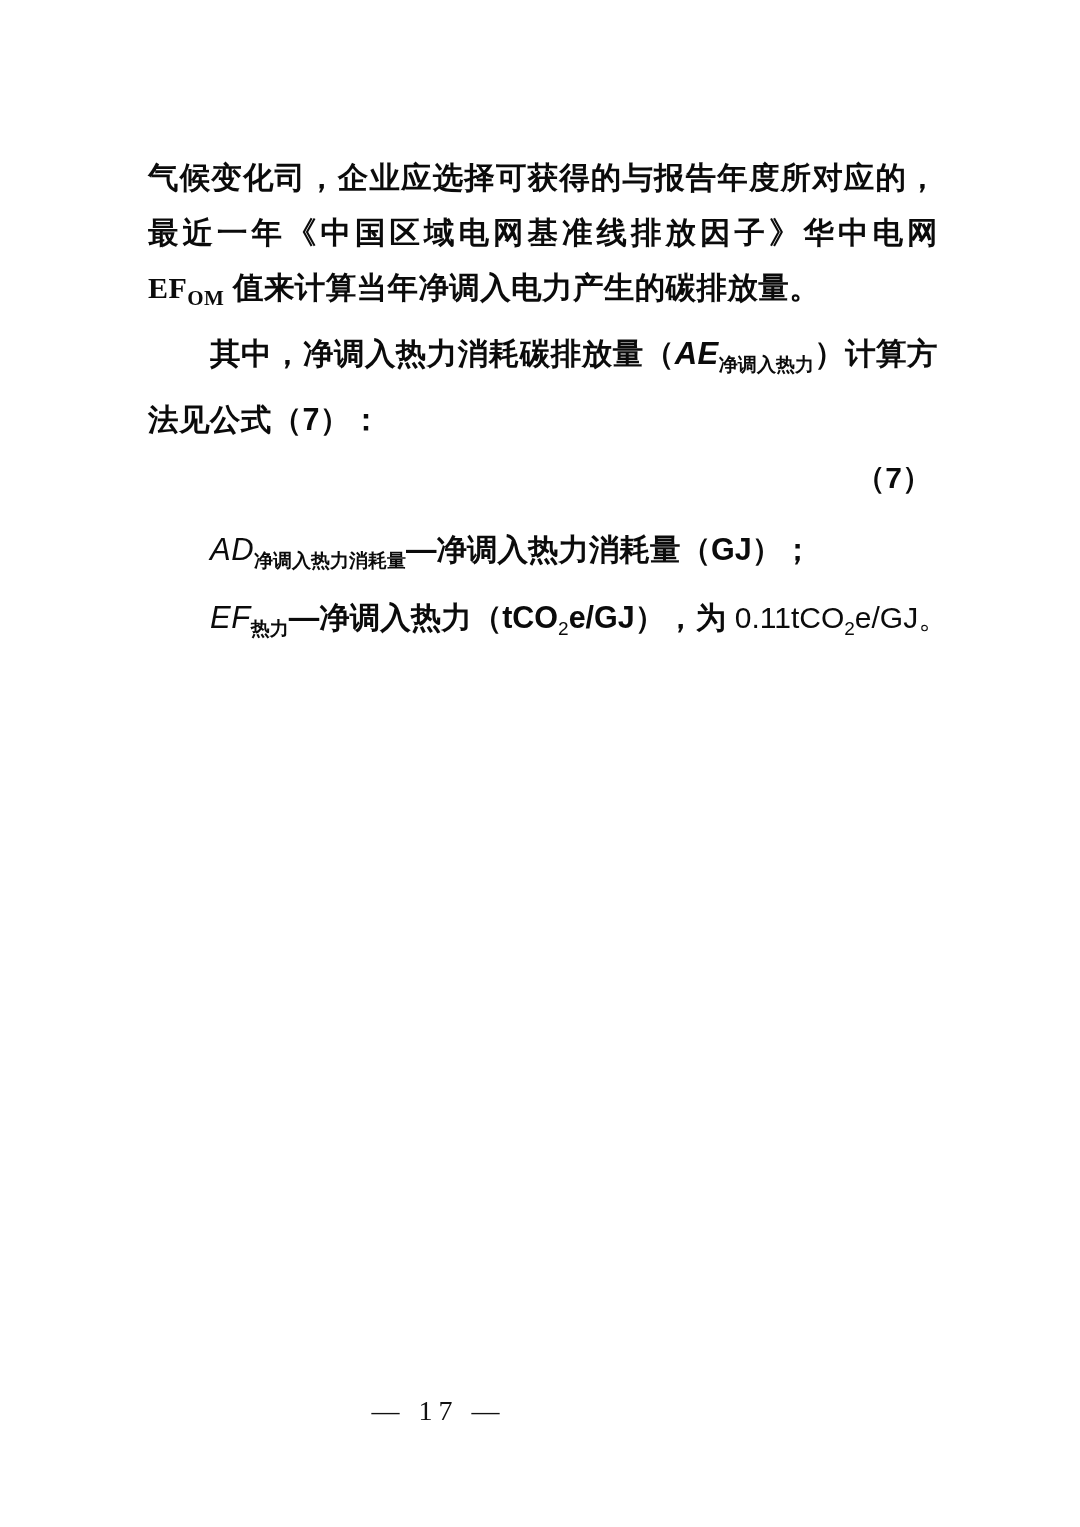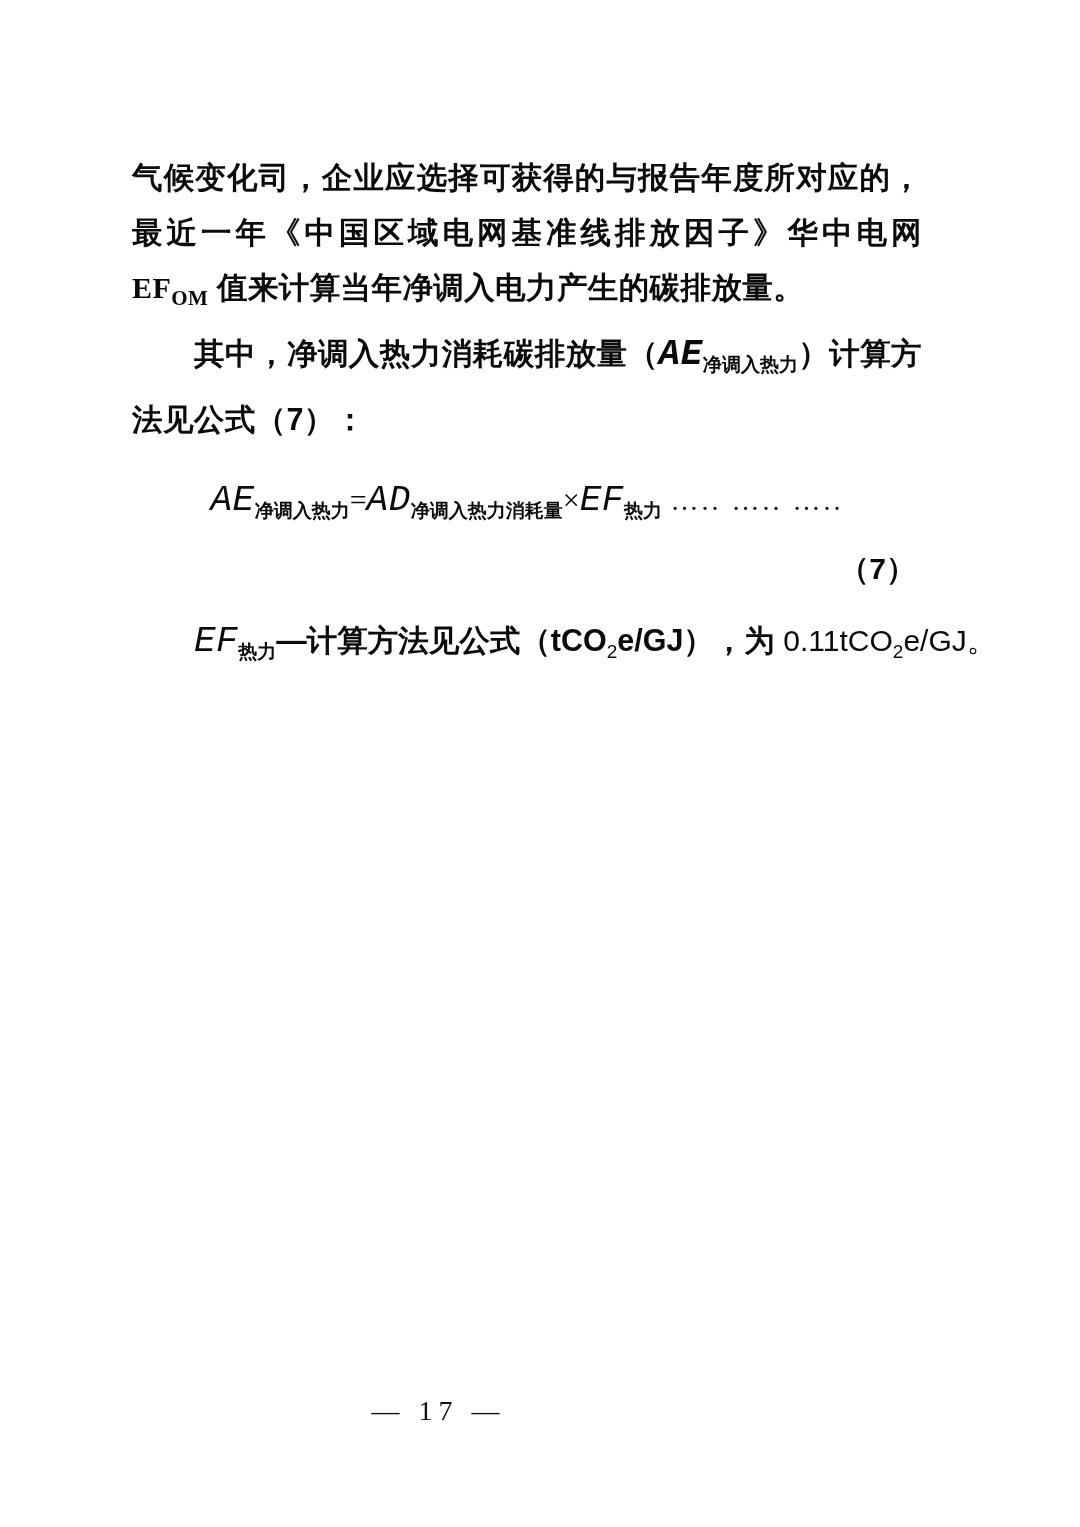--- a/index.html
+++ b/index.html
@@ -18,41 +18,41 @@
   .page {
     position: absolute;
     left: 0;
     top: 0;
     width: 1080px;
     height: 1527px;
     background: #fff;
   }
   .content {
     position: absolute;
-    left: 132px;
+    left: 148px;
     top: 150px;
     width: 790px;
   }
   .para {
     font-size: 30.5px;
     line-height: 55px;
     letter-spacing: 0.4px;
     text-align: justify;
     margin: 0;
   }
   .indent {
     text-indent: 62px;
   }
   .bold-cn {
     font-weight: 600;
   }
   .serif-ital {
-    font-family: Liberation Mono, monospace;
+    font-family: Liberation Sans, sans-serif;
     font-style: italic;
-    font-size: 36px;
+    font-size: 31px;
     letter-spacing: 0.5px;
   }
   .serif-up {
     font-family: "Liberation Serif", serif;
     font-style: normal;
     font-size: 30px;
   }
   .sub {
     font-size: 19px;
     vertical-align: sub;
@@ -121,26 +121,26 @@
 </head>
 <body>
 
 <div class="page">
   <div class="content">
 
     <p class="para bold-cn"><span>气候变化司，企业应选择可获得的与报告年度所对应的，最近一年《中国区域电网基准线排放因子》华中电网 </span><span class="serif-up">EF</span><span class="smallcaps-sub">OM</span><span> 值来计算当年净调入电力产生的碳排放量。</span></p>
 
     <p class="para bold-cn indent"><span>其中，净调入热力消耗碳排放量（</span><span class="serif-ital">AE</span><span class="sub-cn">净调入热力</span><span>）计算方法见公式（7）：</span></p>
 
-    <div class="formula"><span class="serif-ital">AE</span><span class="sub-cn">净调入热力</span><span class="serif-up">=</span><span class="serif-ital">AD</span><span class="sub-cn">净调入热力消耗量</span><span class="serif-up">×</span><span class="serif-ital">EF</span><span class="sub-cn">热力</span> <span class="dots">….. ….. …..</span></div>
 
     <div class="eqnum">（7）</div>
 
 
     <div class="deflist">
+      <div class="defline"><span class="serif-ital">AD</span><span class="sub-cn">净调入热力消耗量</span><span class="bold-cn">—净调入热力消耗量（GJ）；</span></div>
 
-      <div class="defline"><span class="serif-ital">EF</span><span class="sub-cn">热力</span><span class="bold-cn">—计算方法见公式（tCO</span><span class="sub">2</span><span class="bold-cn">e/GJ），为 </span><span class="num-serif">0.11tCO</span><span class="sub">2</span><span class="num-serif">e/GJ。</span></div>
+      <div class="defline"><span class="serif-ital">EF</span><span class="sub-cn">热力</span><span class="bold-cn">—净调入热力（tCO</span><span class="sub">2</span><span class="bold-cn">e/GJ），为 </span><span class="num-serif">0.11tCO</span><span class="sub">2</span><span class="num-serif">e/GJ。</span></div>
     </div>
 
   </div>
 
   <div class="footer">— 17 —</div>
 </div>
 
 </body></html>

